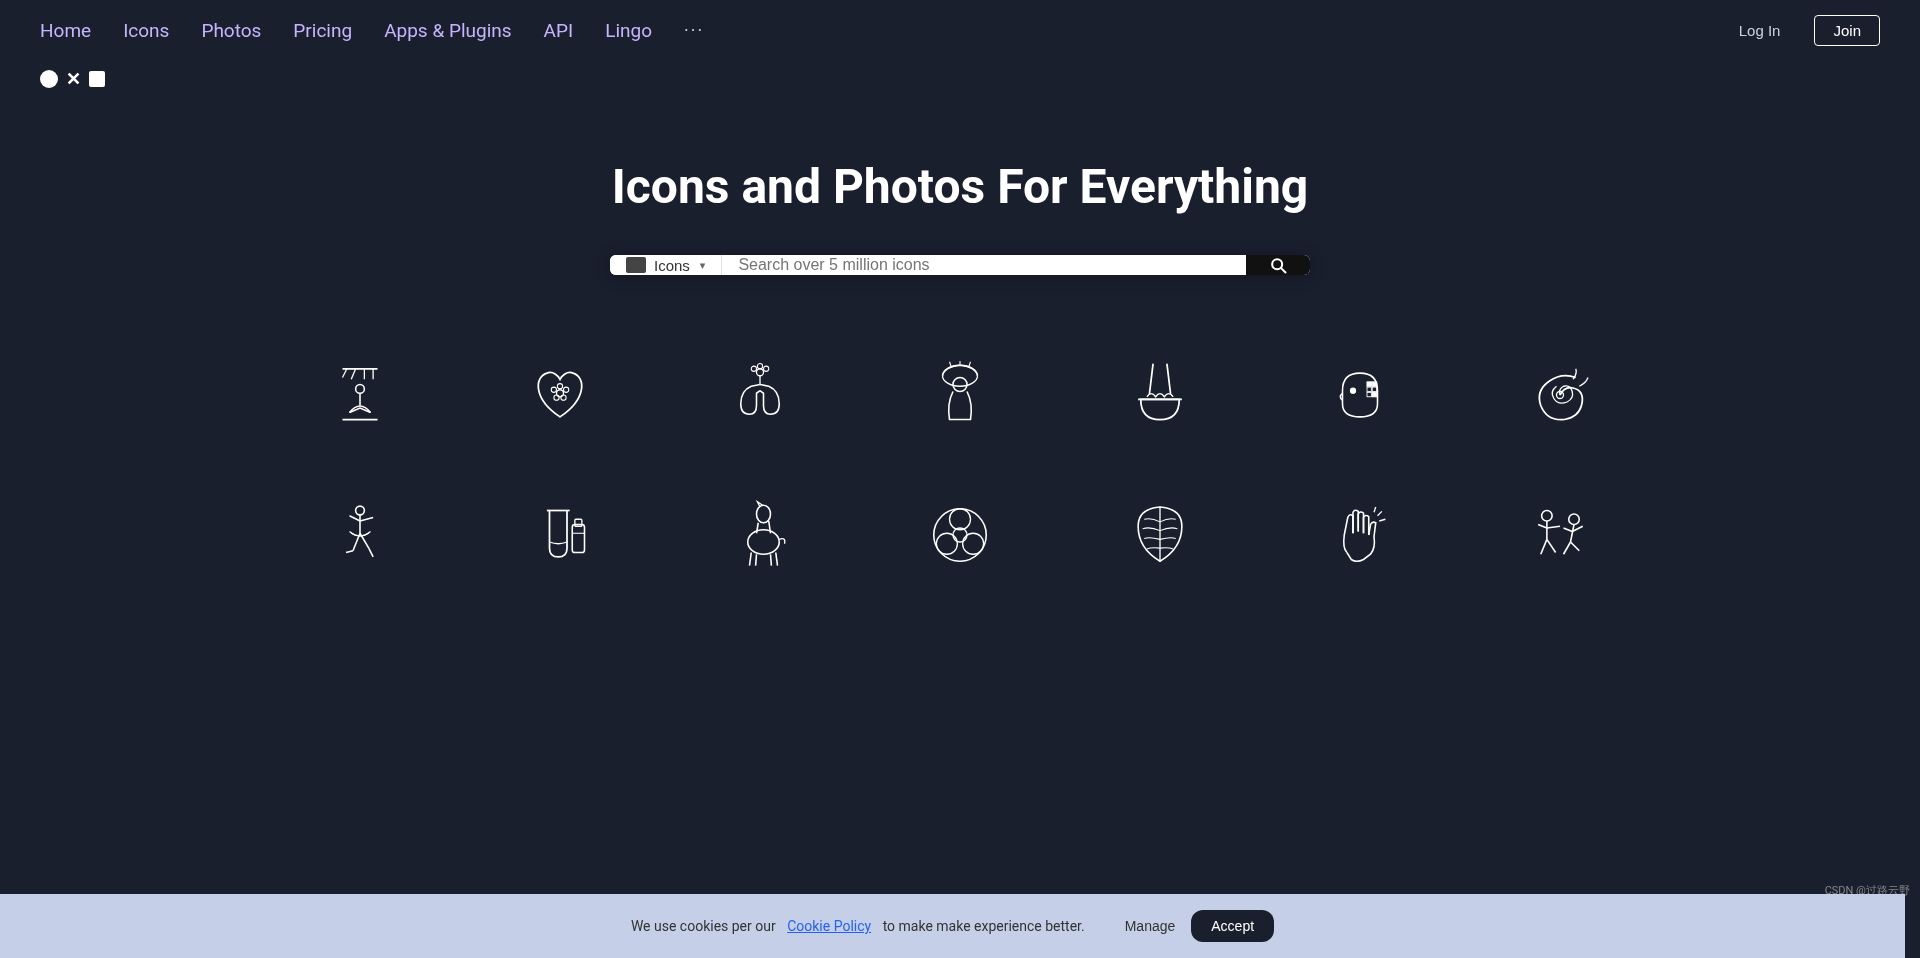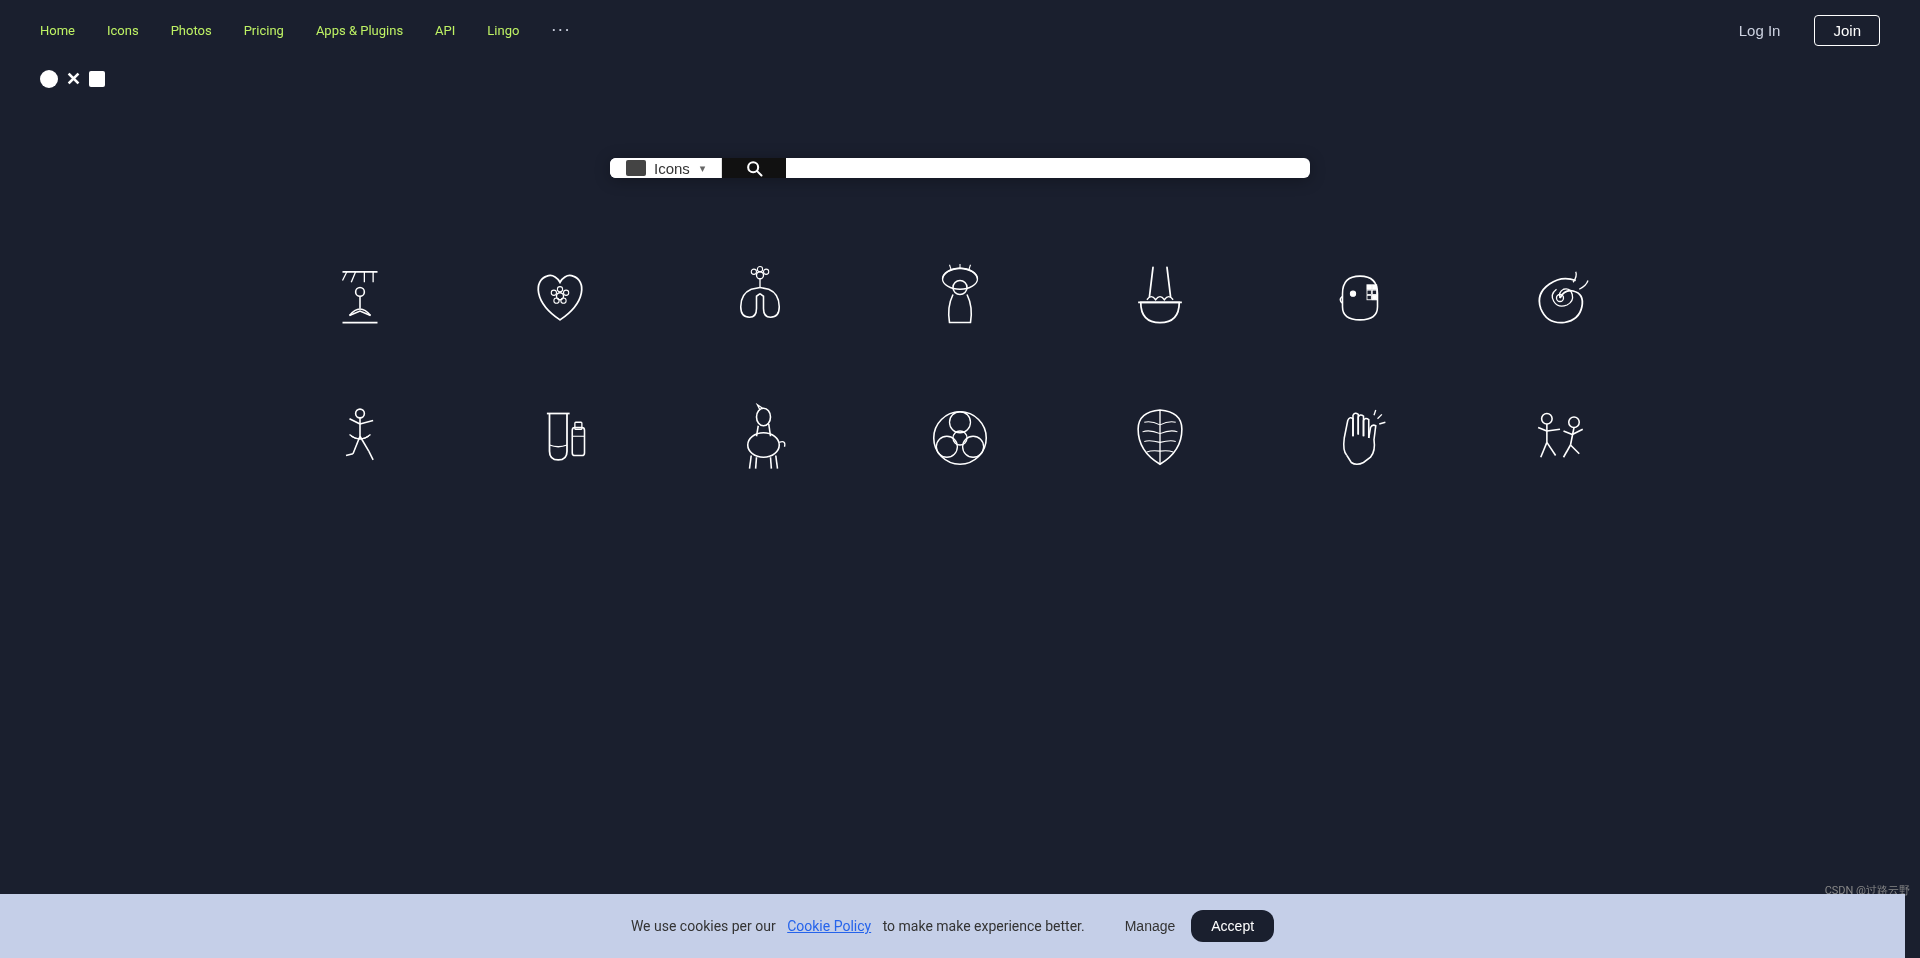--- a/index.html
+++ b/index.html
@@ -22,23 +22,23 @@
       background-color: #1a1f2e;
     }
 
     .nav-left {
       display: flex;
       align-items: center;
       gap: 32px;
     }
 
     .nav-link {
-      color: #bef264;
+      color: #c4b5fd;
       text-decoration: none;
-      font-size: 13px;
+      font-size: 19px;
       cursor: pointer;
     }
 
     .nav-more {
       color: #cdd2e0;
       font-size: 18px;
       cursor: pointer;
       letter-spacing: 2px;
     }
 
@@ -279,27 +279,29 @@
   </div>
 </nav>
 
 <div class="logo-shapes">
   <div class="shape-circle"></div>
   <div class="shape-x">✕</div>
   <div class="shape-square"></div>
 </div>
 
 <section class="hero">
+  <h1 class="hero-title">Icons and Photos For Everything</h1>
 
   <div class="search-bar">
     <button class="search-type">
       <span class="search-type-icon"></span>
       <span>Icons</span>
       <span class="search-type-chevron">▾</span>
     </button>
+    <input class="search-input" type="text" placeholder="Search over 5 million icons" style="">
     <button class="search-btn">
       <svg viewBox="0 0 24 24">
         <path d="M21 21l-4.35-4.35M17 11A6 6 0 1 1 5 11a6 6 0 0 1 12 0z" stroke="#fff" stroke-width="2.5" stroke-linecap="round" fill="none"></path>
       </svg>
     </button>
   </div>
 </section>
 
 <div class="icons-section">
   <div class="icons-row">

